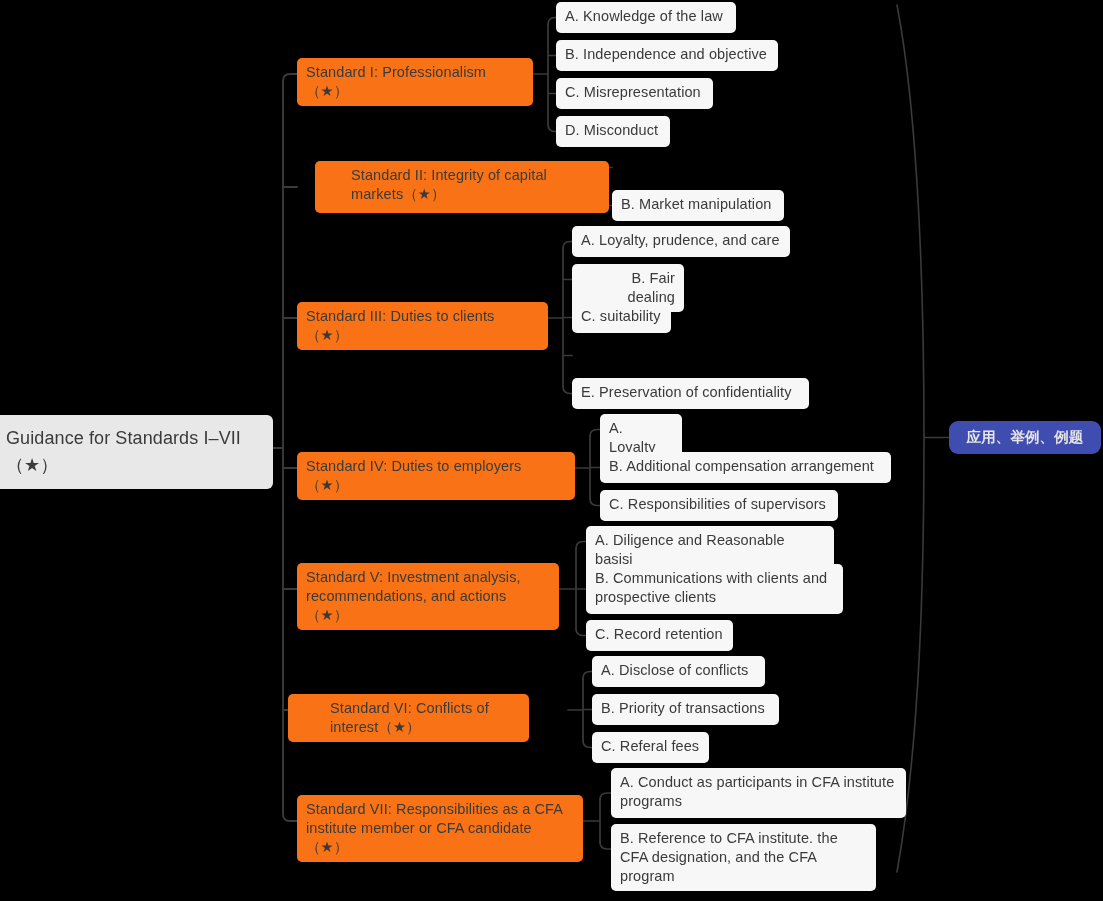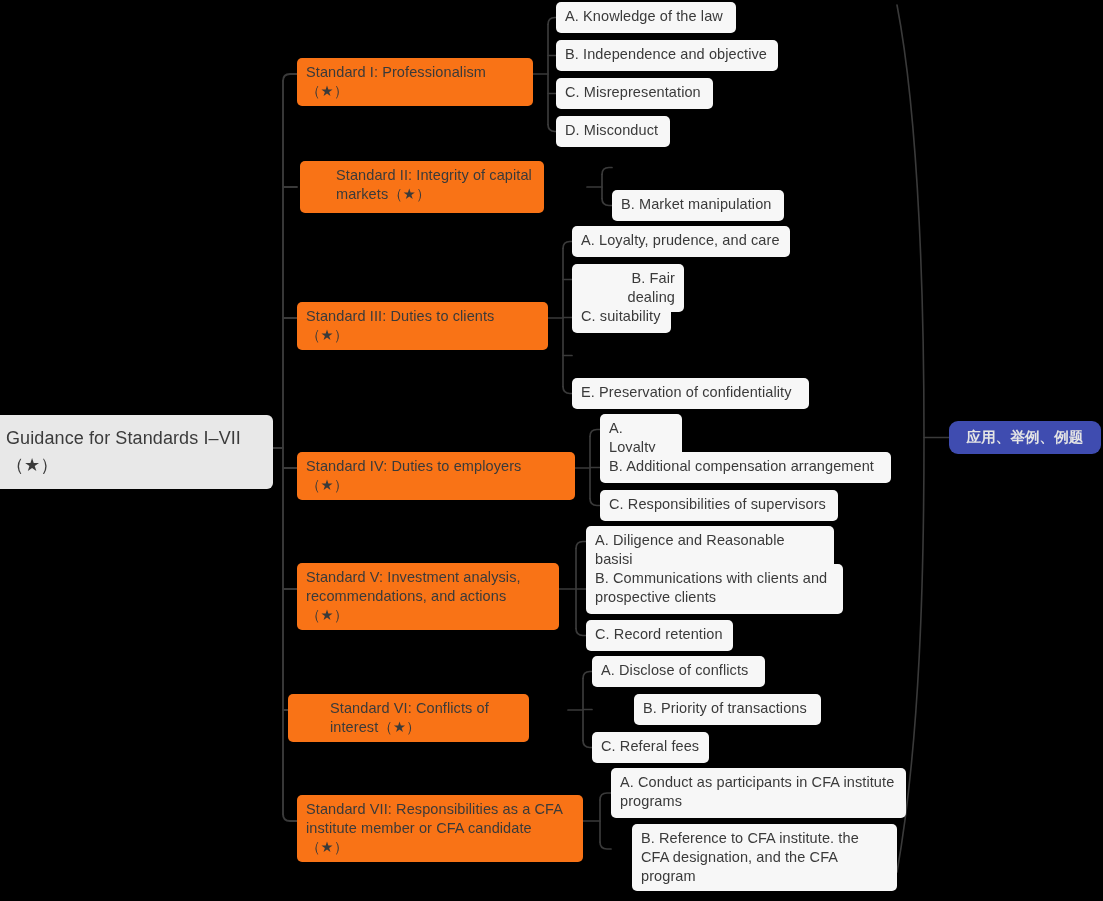--- a/index.html
+++ b/index.html
@@ -111,36 +111,36 @@
       <path d="M600 842 Q600 849 607 849 H611" fill="none" stroke="#3a3a3a" stroke-width="1.7" stroke-linecap="round" stroke-linejoin="round"></path>
       <path d="M897 5 C920 125 924 317 924 437 C924 577 920 742 897 872" fill="none" stroke="#3a3a3a" stroke-width="1.6" stroke-linecap="round" stroke-linejoin="round"></path>
       <path d="M924 437.5 H949" fill="none" stroke="#3a3a3a" stroke-width="1.6" stroke-linecap="round" stroke-linejoin="round"></path>
     </svg>
 <div class="node root" style="left: -6px; top: 415px; width: 279px; min-height: 66px;">Guidance for Standards I–VII（★）</div>
     <div class="node level1" style="left: 297px; top: 58px; width: 236px; min-height: 32px;">Standard I: Professionalism（★）</div>
     <div class="node leaf" style="left: 556px; top: 2px; width: 180px; min-height: 31px;">A. Knowledge of the law</div>
     <div class="node leaf" style="left: 556px; top: 40px; width: 222px; min-height: 31px;">B. Independence and objective</div>
     <div class="node leaf" style="left: 556px; top: 78px; width: 157px; min-height: 31px;">C. Misrepresentation</div>
     <div class="node leaf" style="left: 556px; top: 116px; width: 114px; min-height: 31px;">D. Misconduct</div>
-    <div class="node level1" style="left: 300px; top: 161px; width: 244px; min-height: 52px; padding-left: 36px;">Standard II: Integrity of capital markets（★）</div>
+    <div class="node level1" style="left: 315px; top: 161px; width: 294px; min-height: 52px; padding-left: 36px;">Standard II: Integrity of capital markets（★）</div>
     <div class="node leaf" style="left: 612px; top: 190px; width: 172px; min-height: 31px;">B. Market manipulation</div>
     <div class="node level1" style="left: 297px; top: 302px; width: 251px; min-height: 32px;">Standard III: Duties to clients （★）</div>
     <div class="node leaf" style="left: 572px; top: 226px; width: 218px; min-height: 31px;">A. Loyalty, prudence, and care</div>
     <div class="node leaf" style="left: 572px; top: 264px; width: 112px; min-height: 31px; text-align: right;">B. Fair dealing</div>
     <div class="node leaf" style="left: 572px; top: 302px; width: 99px; min-height: 31px;">C. suitability</div>
     <div class="node leaf" style="left: 572px; top: 378px; width: 237px; min-height: 31px;">E. Preservation of confidentiality</div>
     <div class="node level1" style="left: 297px; top: 452px; width: 278px; min-height: 32px;">Standard IV: Duties to employers （★）</div>
     <div class="node leaf" style="left: 600px; top: 414px; width: 82px; min-height: 31px;">A. Loyalty</div>
     <div class="node leaf" style="left: 600px; top: 452px; width: 291px; min-height: 31px;">B. Additional compensation arrangement</div>
     <div class="node leaf" style="left: 600px; top: 490px; width: 238px; min-height: 31px;">C. Responsibilities of supervisors</div>
     <div class="node level1" style="left: 297px; top: 563px; width: 262px; min-height: 52px;">Standard V: Investment analysis, recommendations, and actions （★）</div>
     <div class="node leaf" style="left: 586px; top: 526px; width: 248px; min-height: 31px;">A. Diligence and Reasonable basisi</div>
     <div class="node leaf" style="left: 586px; top: 564px; width: 257px; min-height: 50px;">B. Communications with clients and prospective clients</div>
     <div class="node leaf" style="left: 586px; top: 620px; width: 147px; min-height: 31px;">C. Record retention</div>
     <div class="node level1" style="left: 288px; top: 694px; width: 241px; min-height: 32px; padding-left: 42px;">Standard VI: Conflicts of interest（★）</div>
     <div class="node leaf" style="left: 592px; top: 656px; width: 173px; min-height: 31px;">A. Disclose of conflicts</div>
-    <div class="node leaf" style="left: 592px; top: 694px; width: 187px; min-height: 31px; margin-left: 42px;">B. Priority of transactions</div>
+    <div class="node leaf" style="left: 592px; top: 694px; width: 187px; min-height: 31px;">B. Priority of transactions</div>
     <div class="node leaf" style="left: 592px; top: 732px; width: 117px; min-height: 31px;">C. Referal fees</div>
     <div class="node level1" style="left: 297px; top: 795px; width: 286px; min-height: 52px;">Standard VII: Responsibilities as a CFA institute member or CFA candidate（★）</div>
     <div class="node leaf" style="left: 611px; top: 768px; width: 295px; min-height: 50px;">A. Conduct as participants in CFA institute programs</div>
-    <div class="node leaf" style="left: 611px; top: 824px; width: 265px; min-height: 50px; margin-left: 21px;">B. Reference to CFA institute. the CFA designation, and the CFA program</div>
+    <div class="node leaf" style="left: 611px; top: 824px; width: 265px; min-height: 50px;">B. Reference to CFA institute. the CFA designation, and the CFA program</div>
     <div class="node accent" style="left: 949px; top: 421px; width: 152px; min-height: 33px;">应用、举例、例题</div>
   </div>
 
 </body></html>

